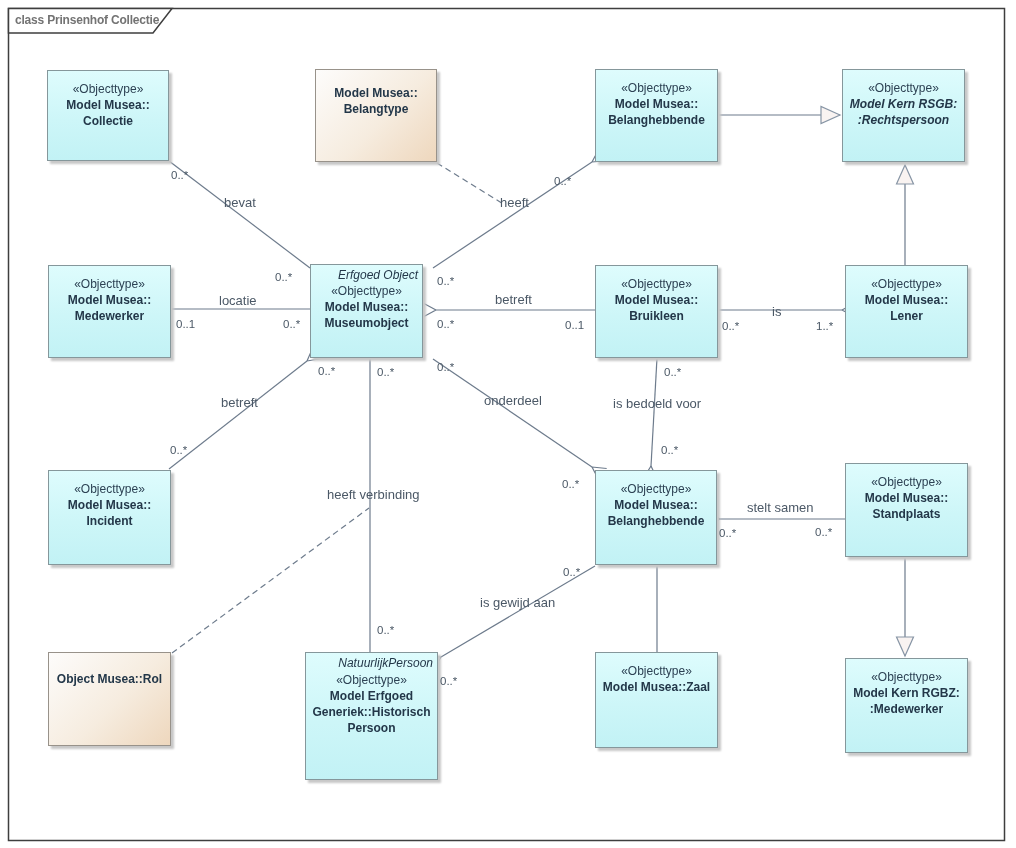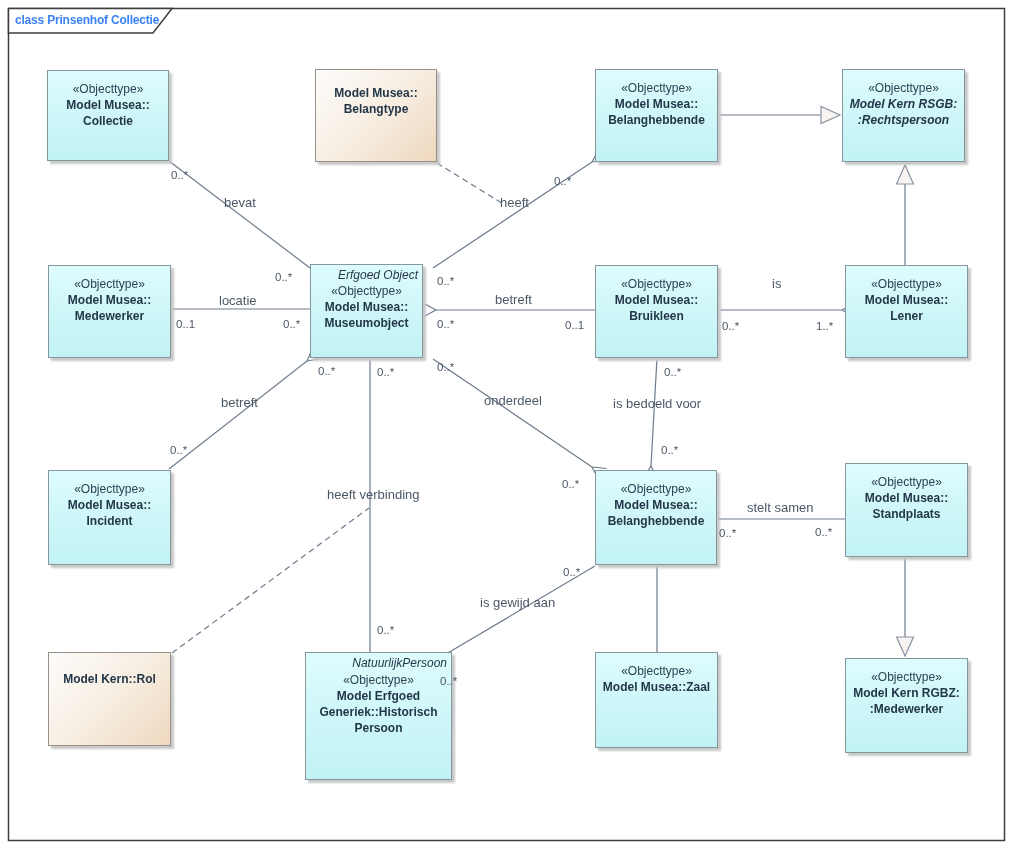--- a/index.html
+++ b/index.html
@@ -1,20 +1,20 @@
 <!DOCTYPE html>
 <html><head>
 <meta charset="utf-8">
 <style>
   html,body{margin:0;padding:0;background:#ffffff;}
   body{position:relative;width:1016px;height:848px;overflow:hidden;
        font-family:"Liberation Sans",sans-serif;}
   svg.layer{position:absolute;left:0;top:0;width:1016px;height:848px;}
   .frame-title{position:absolute;left:15px;top:13px;font-size:12px;font-weight:bold;
-       color:#3b82f6;letter-spacing:-0.2px;white-space:nowrap;}
+       color:#737373;letter-spacing:-0.2px;white-space:nowrap;}
   .uml-box{position:absolute;border:1px solid #85979b;box-shadow:3px 3px 2px #c8c8c8;
        text-align:center;color:#233749;box-sizing:border-box;}
   .cyan{background:linear-gradient(180deg,#defcfd 0%,#cdf6f8 55%,#c2f2f5 100%);}
   .beige{background:linear-gradient(135deg,#fdfcfb 0%,#f6ecdf 55%,#eed7bd 100%);
        border-color:#98928a;}
   .tag{font-size:12px;font-style:italic;text-align:right;padding:3px 4px 0 0;
        line-height:14px;color:#233749;}
   .stereo{font-size:12px;line-height:15px;color:#2d4254;}
   .pad{padding-top:11px;}
   .pad2{padding-top:15px;}
@@ -109,24 +109,24 @@
   <div class="cname">Lener</div>
 </div>
 
 <div class="uml-box cyan pad" style="left:48px;top:470px;width:123px;height:95px">
   <div class="stereo">«Objecttype»</div>
   <div class="cname">Model Musea::</div>
   <div class="cname">Incident</div>
 </div>
 
 <div class="uml-box beige" style="left:48px;top:652px;width:123px;height:94px;padding-top:18px">
-  <div class="cname">Model Kern::Rol</div>
+  <div class="cname">Object Musea::Rol</div>
 </div>
 
-<div class="uml-box cyan" style="left:305px;top:652px;width:147px;height:128px">
+<div class="uml-box cyan" style="left:305px;top:652px;width:133px;height:128px">
   <div class="tag">NatuurlijkPersoon</div>
   <div class="stereo" style="margin-top:3px">«Objecttype»</div>
   <div class="cname">Model Erfgoed</div>
   <div class="cname">Generiek::Historisch</div>
   <div class="cname">Persoon</div>
 </div>
 
 <div class="uml-box cyan pad" style="left:595px;top:470px;width:122px;height:95px">
   <div class="stereo">«Objecttype»</div>
   <div class="cname">Model Musea::</div>
@@ -150,21 +150,21 @@
   <div class="cname">:Medewerker</div>
 </div>
 
 <span class="lbl" style="left:224px;top:195px">bevat</span>
 <span class="lbl" style="left:500px;top:195px">heeft</span>
 <span class="lbl" style="left:219px;top:293px">locatie</span>
 <span class="lbl" style="left:221px;top:395px">betreft</span>
 <span class="lbl" style="left:327px;top:487px">heeft verbinding</span>
 <span class="lbl" style="left:484px;top:393px">onderdeel</span>
 <span class="lbl" style="left:495px;top:292px">betreft</span>
-<span class="lbl" style="left:772px;top:276px">is</span>
+<span class="lbl" style="left:772px;top:304px">is</span>
 <span class="lbl" style="left:613px;top:396px">is bedoeld voor</span>
 <span class="lbl" style="left:747px;top:500px">stelt samen</span>
 <span class="lbl" style="left:480px;top:595px">is gewijd aan</span>
 
 <span class="mult" style="left:171px;top:169px">0..*</span>
 <span class="mult" style="left:275px;top:271px">0..*</span>
 <span class="mult" style="left:437px;top:275px">0..*</span>
 <span class="mult" style="left:554px;top:175px">0..*</span>
 <span class="mult" style="left:176px;top:318px">0..1</span>
 <span class="mult" style="left:283px;top:318px">0..*</span>

